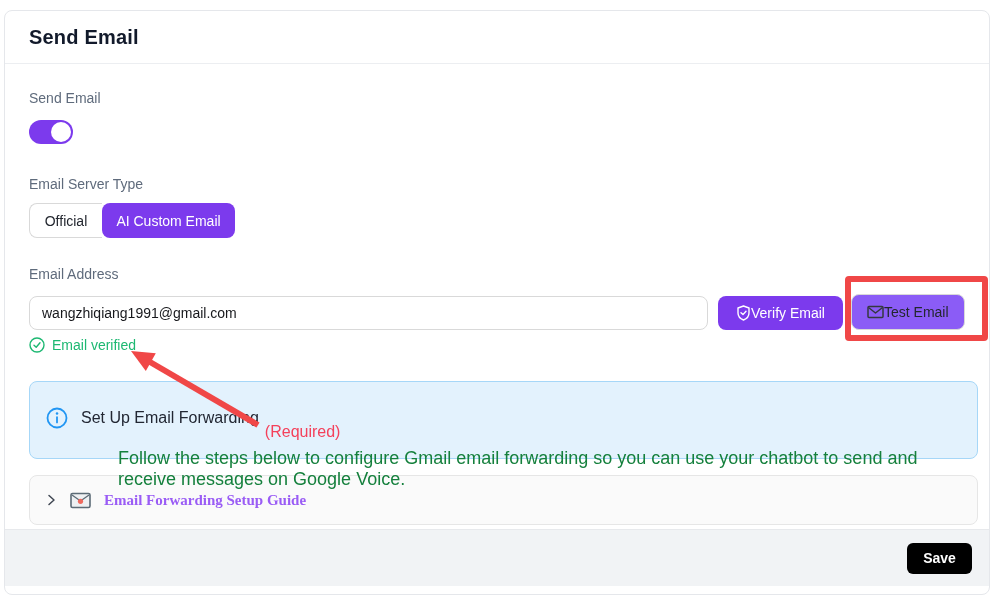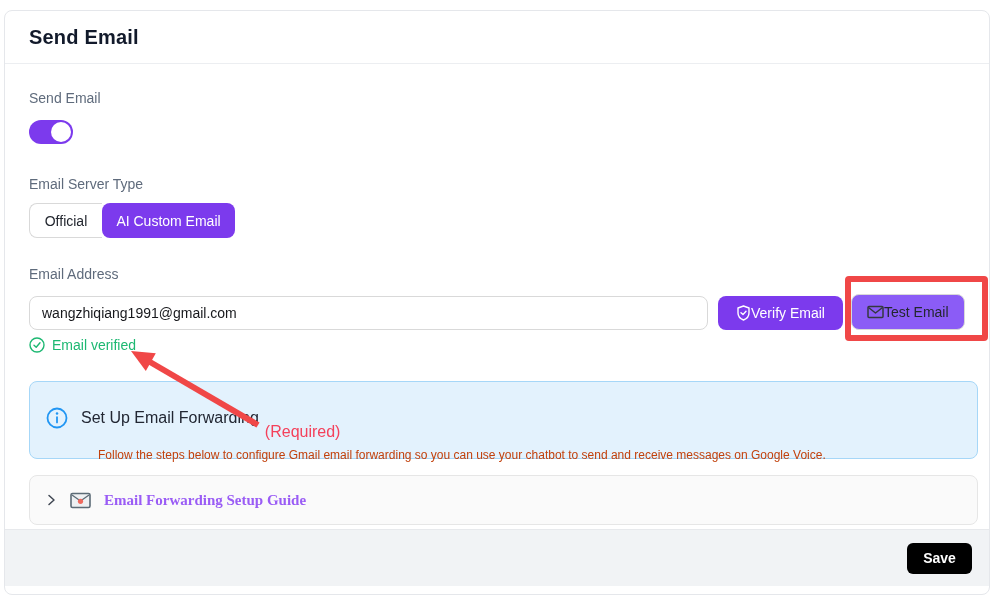--- a/index.html
+++ b/index.html
@@ -64,21 +64,21 @@
 
   
   .info-box {
     margin-top:28px; width:949px; height:78px;
     background:#e3f2fd; border:1px solid #a6d7f8; border-radius:8px;
     padding:13px 16px 0 16px;
   }
   .info-top { display:flex; align-items:center; gap:13px; }
   .info-title { font-size:16px; color:#222733; }
   .info-required { font-size:16px; color:#f4415b;margin-top:28px; }
-  .info-desc { margin-left:52px; margin-top:7px; font-size:12px; color:#c2410c; }
+  .info-desc { margin-left:72px; margin-top:7px; font-size:18px; color:#15803d; }
 
   
   .guide-panel {
     margin-top:16px; width:949px; height:50px;
     background:#fafafa; border:1px solid #e6e6e6; border-radius:8px;
     display:flex; align-items:center; padding:0 16px; gap:13px; cursor:pointer;
   }
   .guide-label { font-size:15px; font-weight:700; color:#9a5cf5;font-family:Liberation Serif, serif; }
 
   

